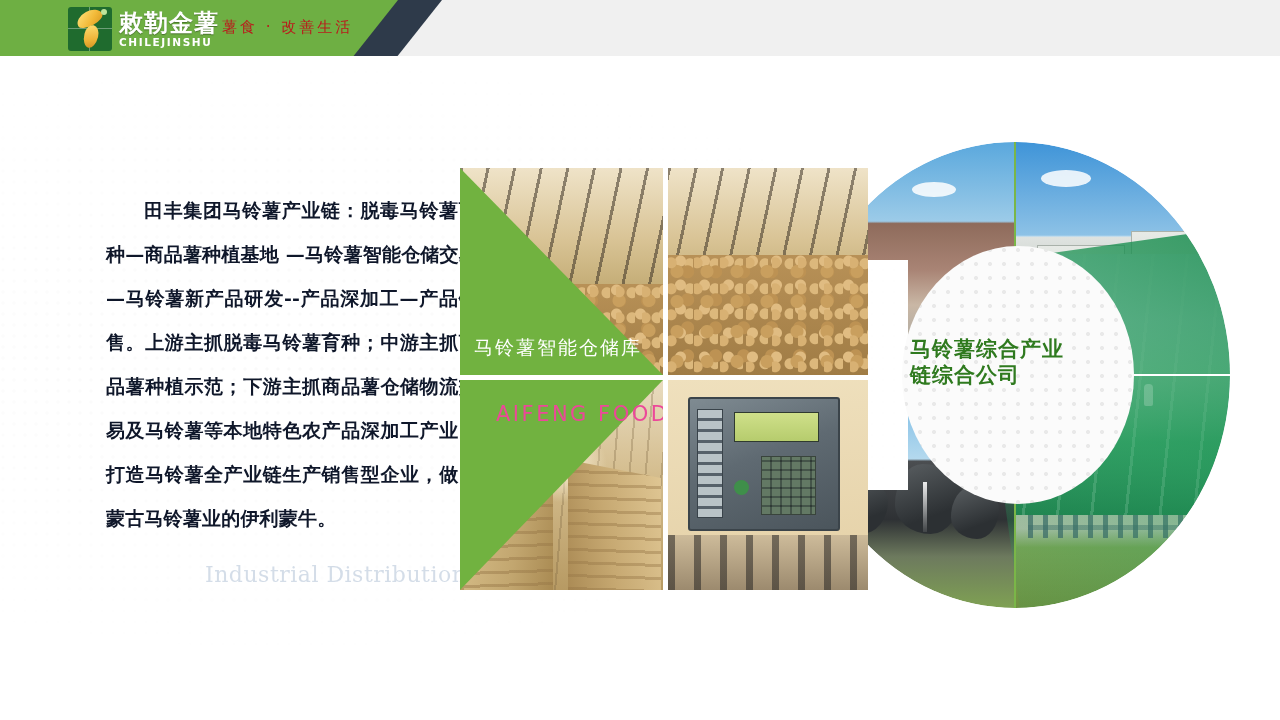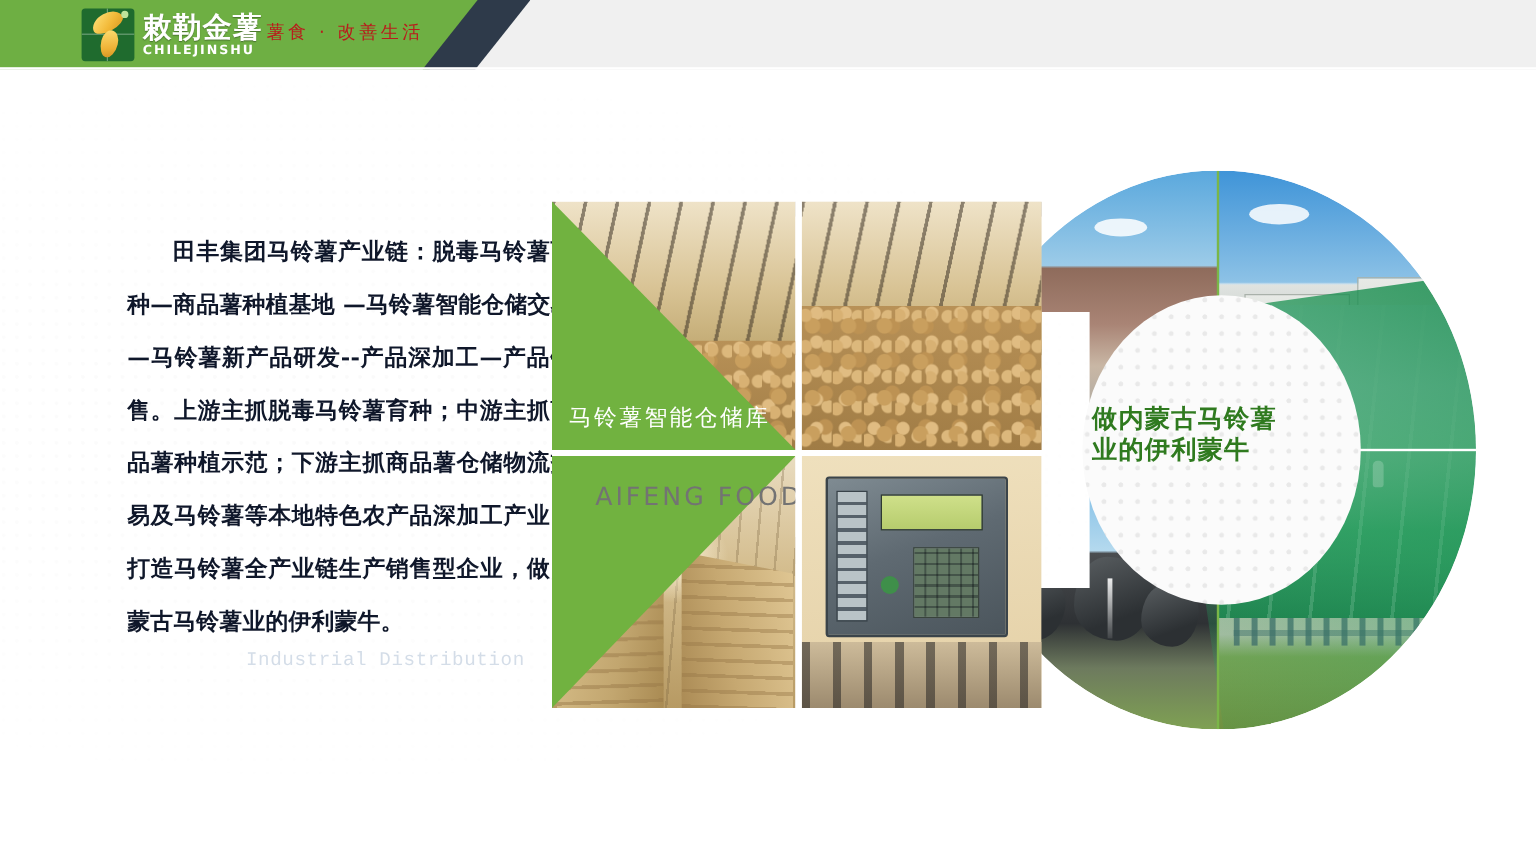--- a/index.html
+++ b/index.html
@@ -176,25 +176,24 @@
     white-space: nowrap;
     font-family: "DejaVu Serif", "Liberation Serif", serif;
   }
   #wm-cn {
     left: 178px; top: 496px;
     font-size: 19px;
     letter-spacing: 1px;
     color: rgba(110,175,67,0.30);
   }
   #wm-en {
-    left: 205px; top: 541px;
-    font-size: 16px;
+    left: 205px; top: 562px;
+    font-size: 22px;
     letter-spacing: 0.5px;
     color: rgba(120,150,185,0.32);
-    font-family: Liberation Mono, monospace;
   }
 
   
   #collage {
     position: absolute;
     left: 460px; top: 168px;
     width: 408px; height: 422px;
     z-index: 3;
   }
   .cell {
@@ -321,21 +320,21 @@
     color: #ffffff;
     letter-spacing: 2px;
     white-space: nowrap;
     z-index: 4;
     margin-top: 12px;
   }
   .label-en {
     position: absolute;
     left: 36px; top: 22px;
     font-size: 21px;
-    color: #737373;
+    color: #ec4899;
     letter-spacing: 2.5px;
     white-space: nowrap;
     z-index: 4;
   }
 
   
   .gutter-v {
     position: absolute;
     left: 203px; top: 0;
     width: 5px; height: 422px;
@@ -628,15 +627,15 @@
 
       <div class="green-sweep"></div>
 
       <div class="ring-div ring-div-v"></div>
       <div class="ring-div ring-div-h"></div>
     </div>
 
     <div id="ring-hole"></div>
   </div>
 
-  <div id="ring-center-label">做内蒙古马铃薯业的伊利蒙牛</div>
+  <div id="ring-center-label">马铃薯综合产业链综合公司</div>
 
 </div>
 
 </body></html>

